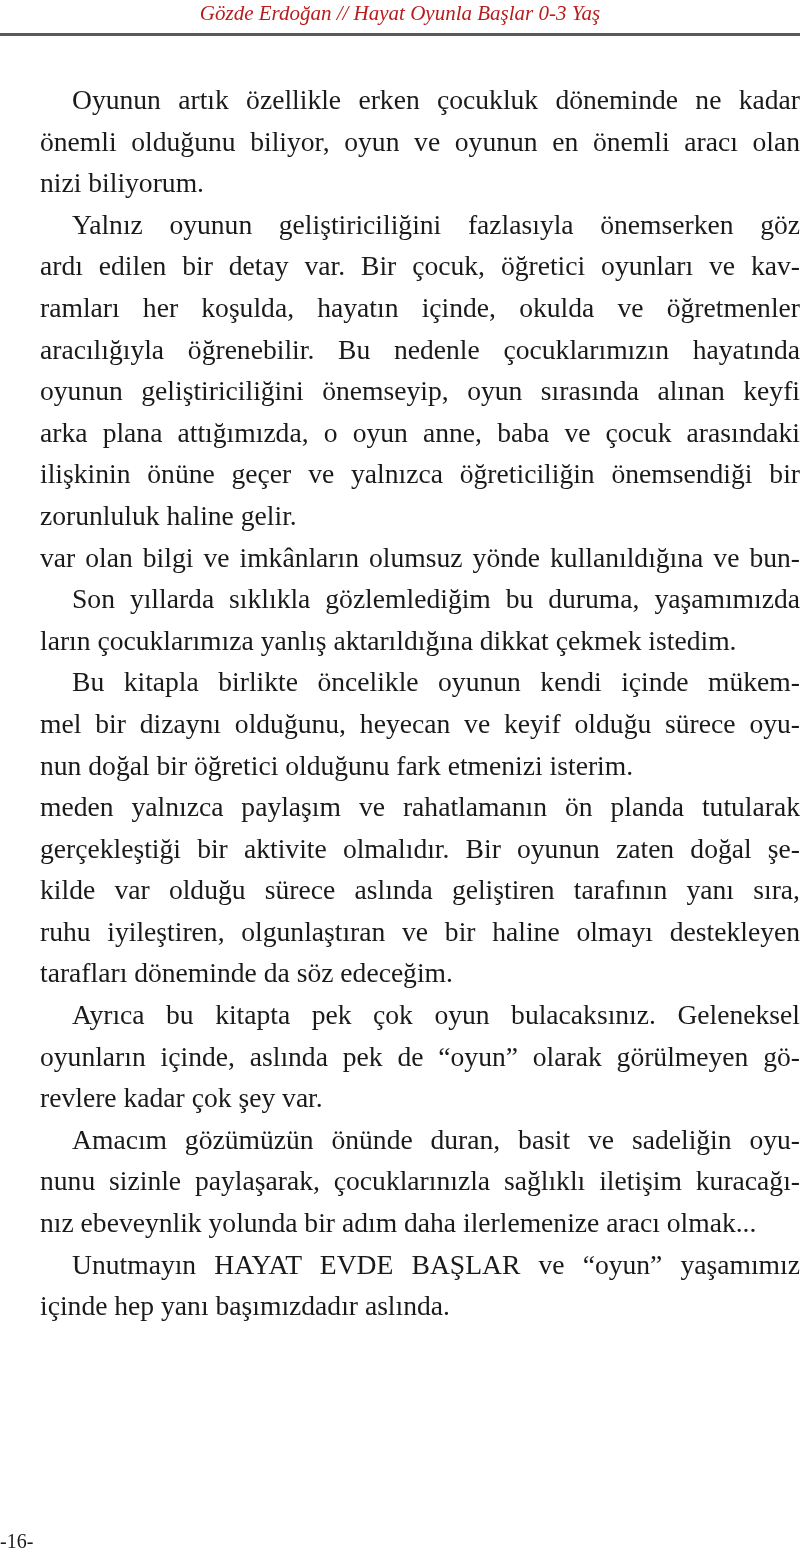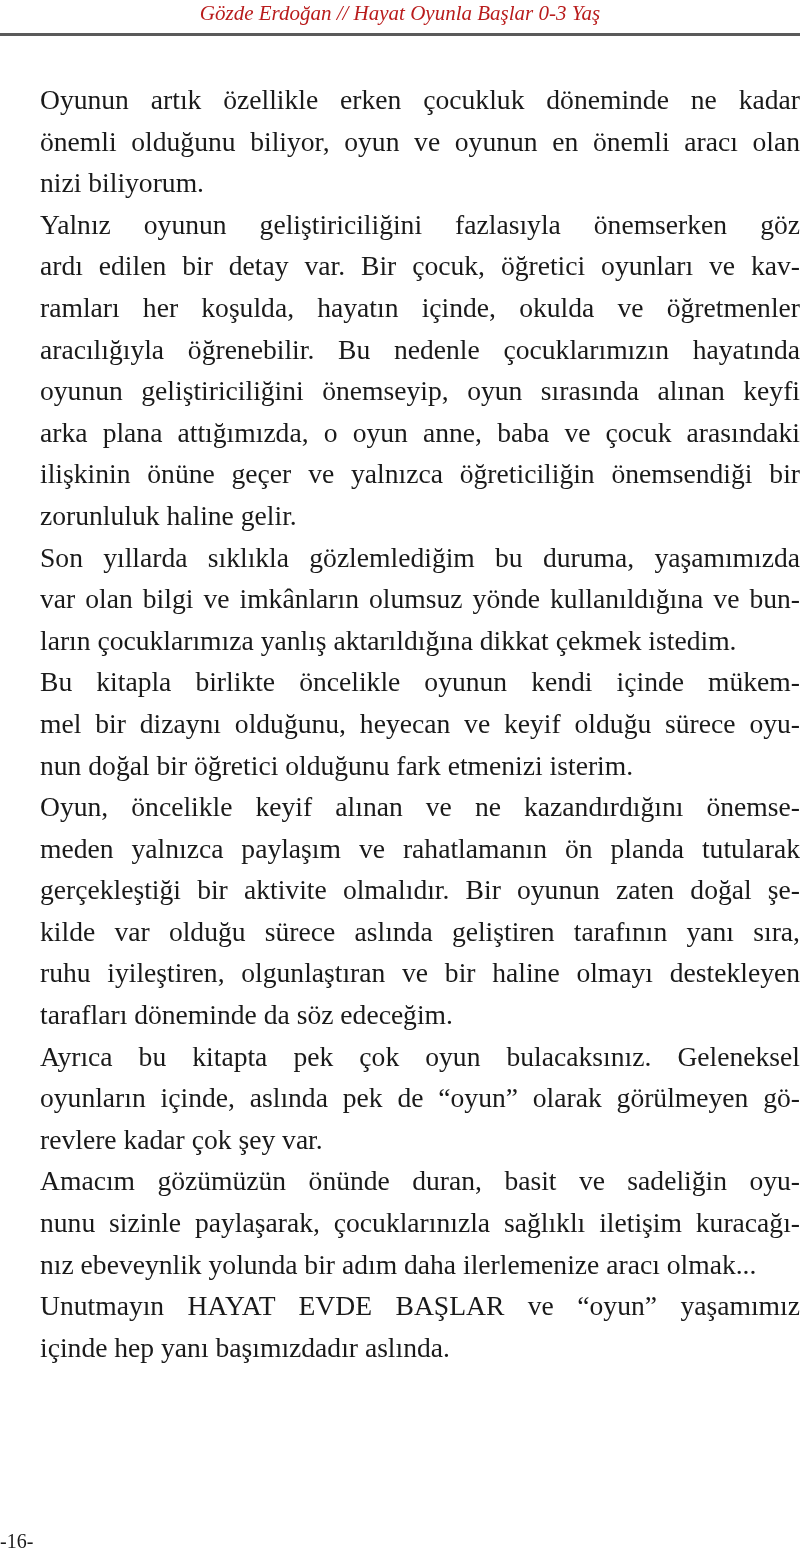--- a/index.html
+++ b/index.html
@@ -17,21 +17,21 @@
     background: #5a5a5a;
   }
   .body-text {
     position: absolute; top: 79px; left: 0; width: 800px;
     font-family: "Liberation Serif", "DejaVu Serif", serif;
     font-size: 27.6px; line-height: 41.6px; color: #1a1a1a;
   }
   .para { margin: 0; text-indent: 40px; text-align: justify; text-align-last: left; }
   .line { display: block; text-align: justify; text-align-last: justify; white-space: nowrap; }
   .line.last { text-align-last: left; }
-  .line.first { text-indent: 40px; }
+  .line.first { text-indent: 40px; padding-left: 32px; }
   .page-number {
     position: absolute; top: 1530px; left: 0; width: 800px; 
     font-family: "Liberation Serif", "DejaVu Serif", serif;
     font-size: 20px; color: #1a1a1a;
   }
 </style>
 </head>
 <body>
 
 <div class="page">
@@ -48,31 +48,30 @@
         <span class="line first">Yalnız oyunun geliştiriciliğini fazlasıyla önemserken göz</span>
         <span class="line">ardı edilen bir detay var. Bir çocuk, öğretici oyunları ve kav-</span>
         <span class="line">ramları her koşulda, hayatın içinde, okulda ve öğretmenler</span>
         <span class="line">aracılığıyla öğrenebilir. Bu nedenle çocuklarımızın hayatında</span>
         <span class="line">oyunun geliştiriciliğini önemseyip, oyun sırasında alınan keyfi</span>
         <span class="line">arka plana attığımızda, o oyun anne, baba ve çocuk arasındaki</span>
         <span class="line">ilişkinin önüne geçer ve yalnızca öğreticiliğin önemsendiği bir</span>
         <span class="line last">zorunluluk haline gelir.</span>
       </div>
       <div class="para">
+        <span class="line">var olan bilgi ve imkânların olumsuz yönde kullanıldığına ve bun-</span>
         <span class="line first">Son yıllarda sıklıkla gözlemlediğim bu duruma, yaşamımızda</span>
-        <span class="line">var olan bilgi ve imkânların olumsuz yönde kullanıldığına ve bun-</span>
         <span class="line last">ların çocuklarımıza yanlış aktarıldığına dikkat çekmek istedim.</span>
       </div>
       <div class="para">
         <span class="line first">Bu kitapla birlikte öncelikle oyunun kendi içinde mükem-</span>
         <span class="line">mel bir dizaynı olduğunu, heyecan ve keyif olduğu sürece oyu-</span>
         <span class="line last">nun doğal bir öğretici olduğunu fark etmenizi isterim.</span>
       </div>
       <div class="para">
-        <span class="line first">Oyun, öncelikle keyif alınan ve ne kazandırdığını önemse-</span>
         <span class="line">meden yalnızca paylaşım ve rahatlamanın ön planda tutularak</span>
         <span class="line">gerçekleştiği bir aktivite olmalıdır. Bir oyunun zaten doğal şe-</span>
         <span class="line">kilde var olduğu sürece aslında geliştiren tarafının yanı sıra,</span>
         <span class="line">ruhu iyileştiren, olgunlaştıran ve bir haline olmayı destekleyen</span>
         <span class="line last">tarafları döneminde da söz edeceğim.</span>
       </div>
       <div class="para">
         <span class="line first">Ayrıca bu kitapta pek çok oyun bulacaksınız. Geleneksel</span>
         <span class="line">oyunların içinde, aslında pek de “oyun” olarak görülmeyen gö-</span>
         <span class="line last">revlere kadar çok şey var.</span>

